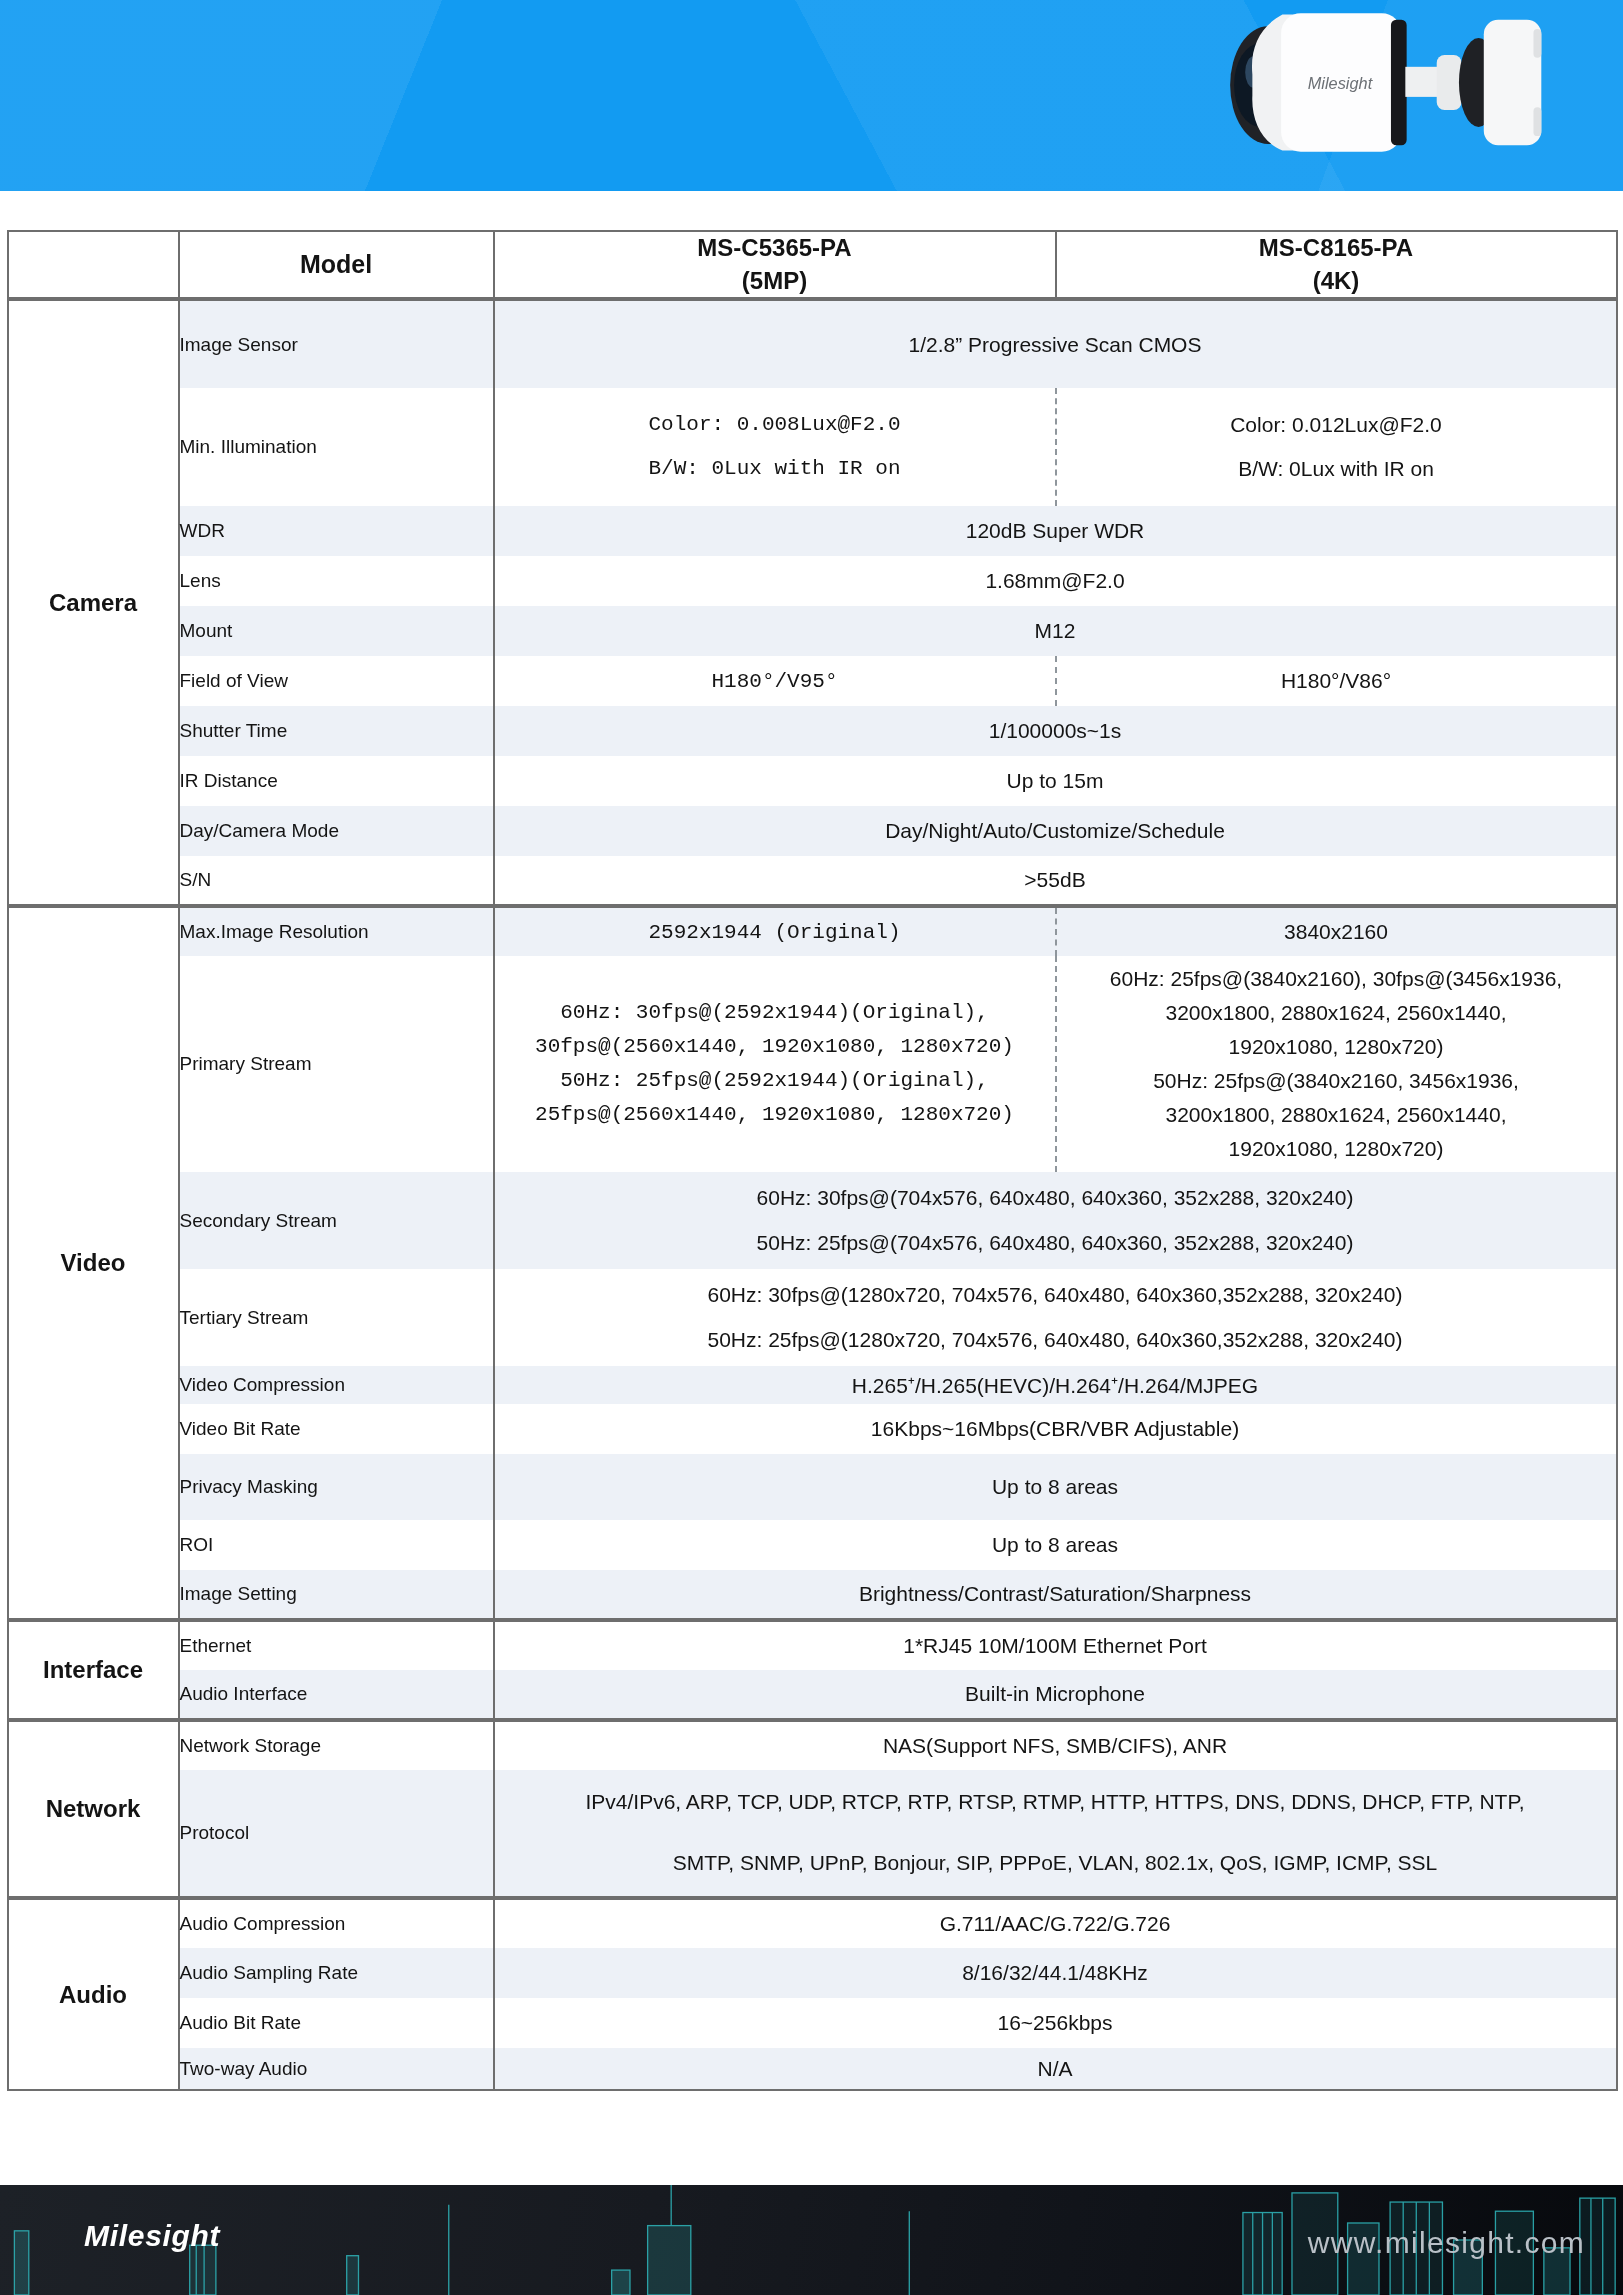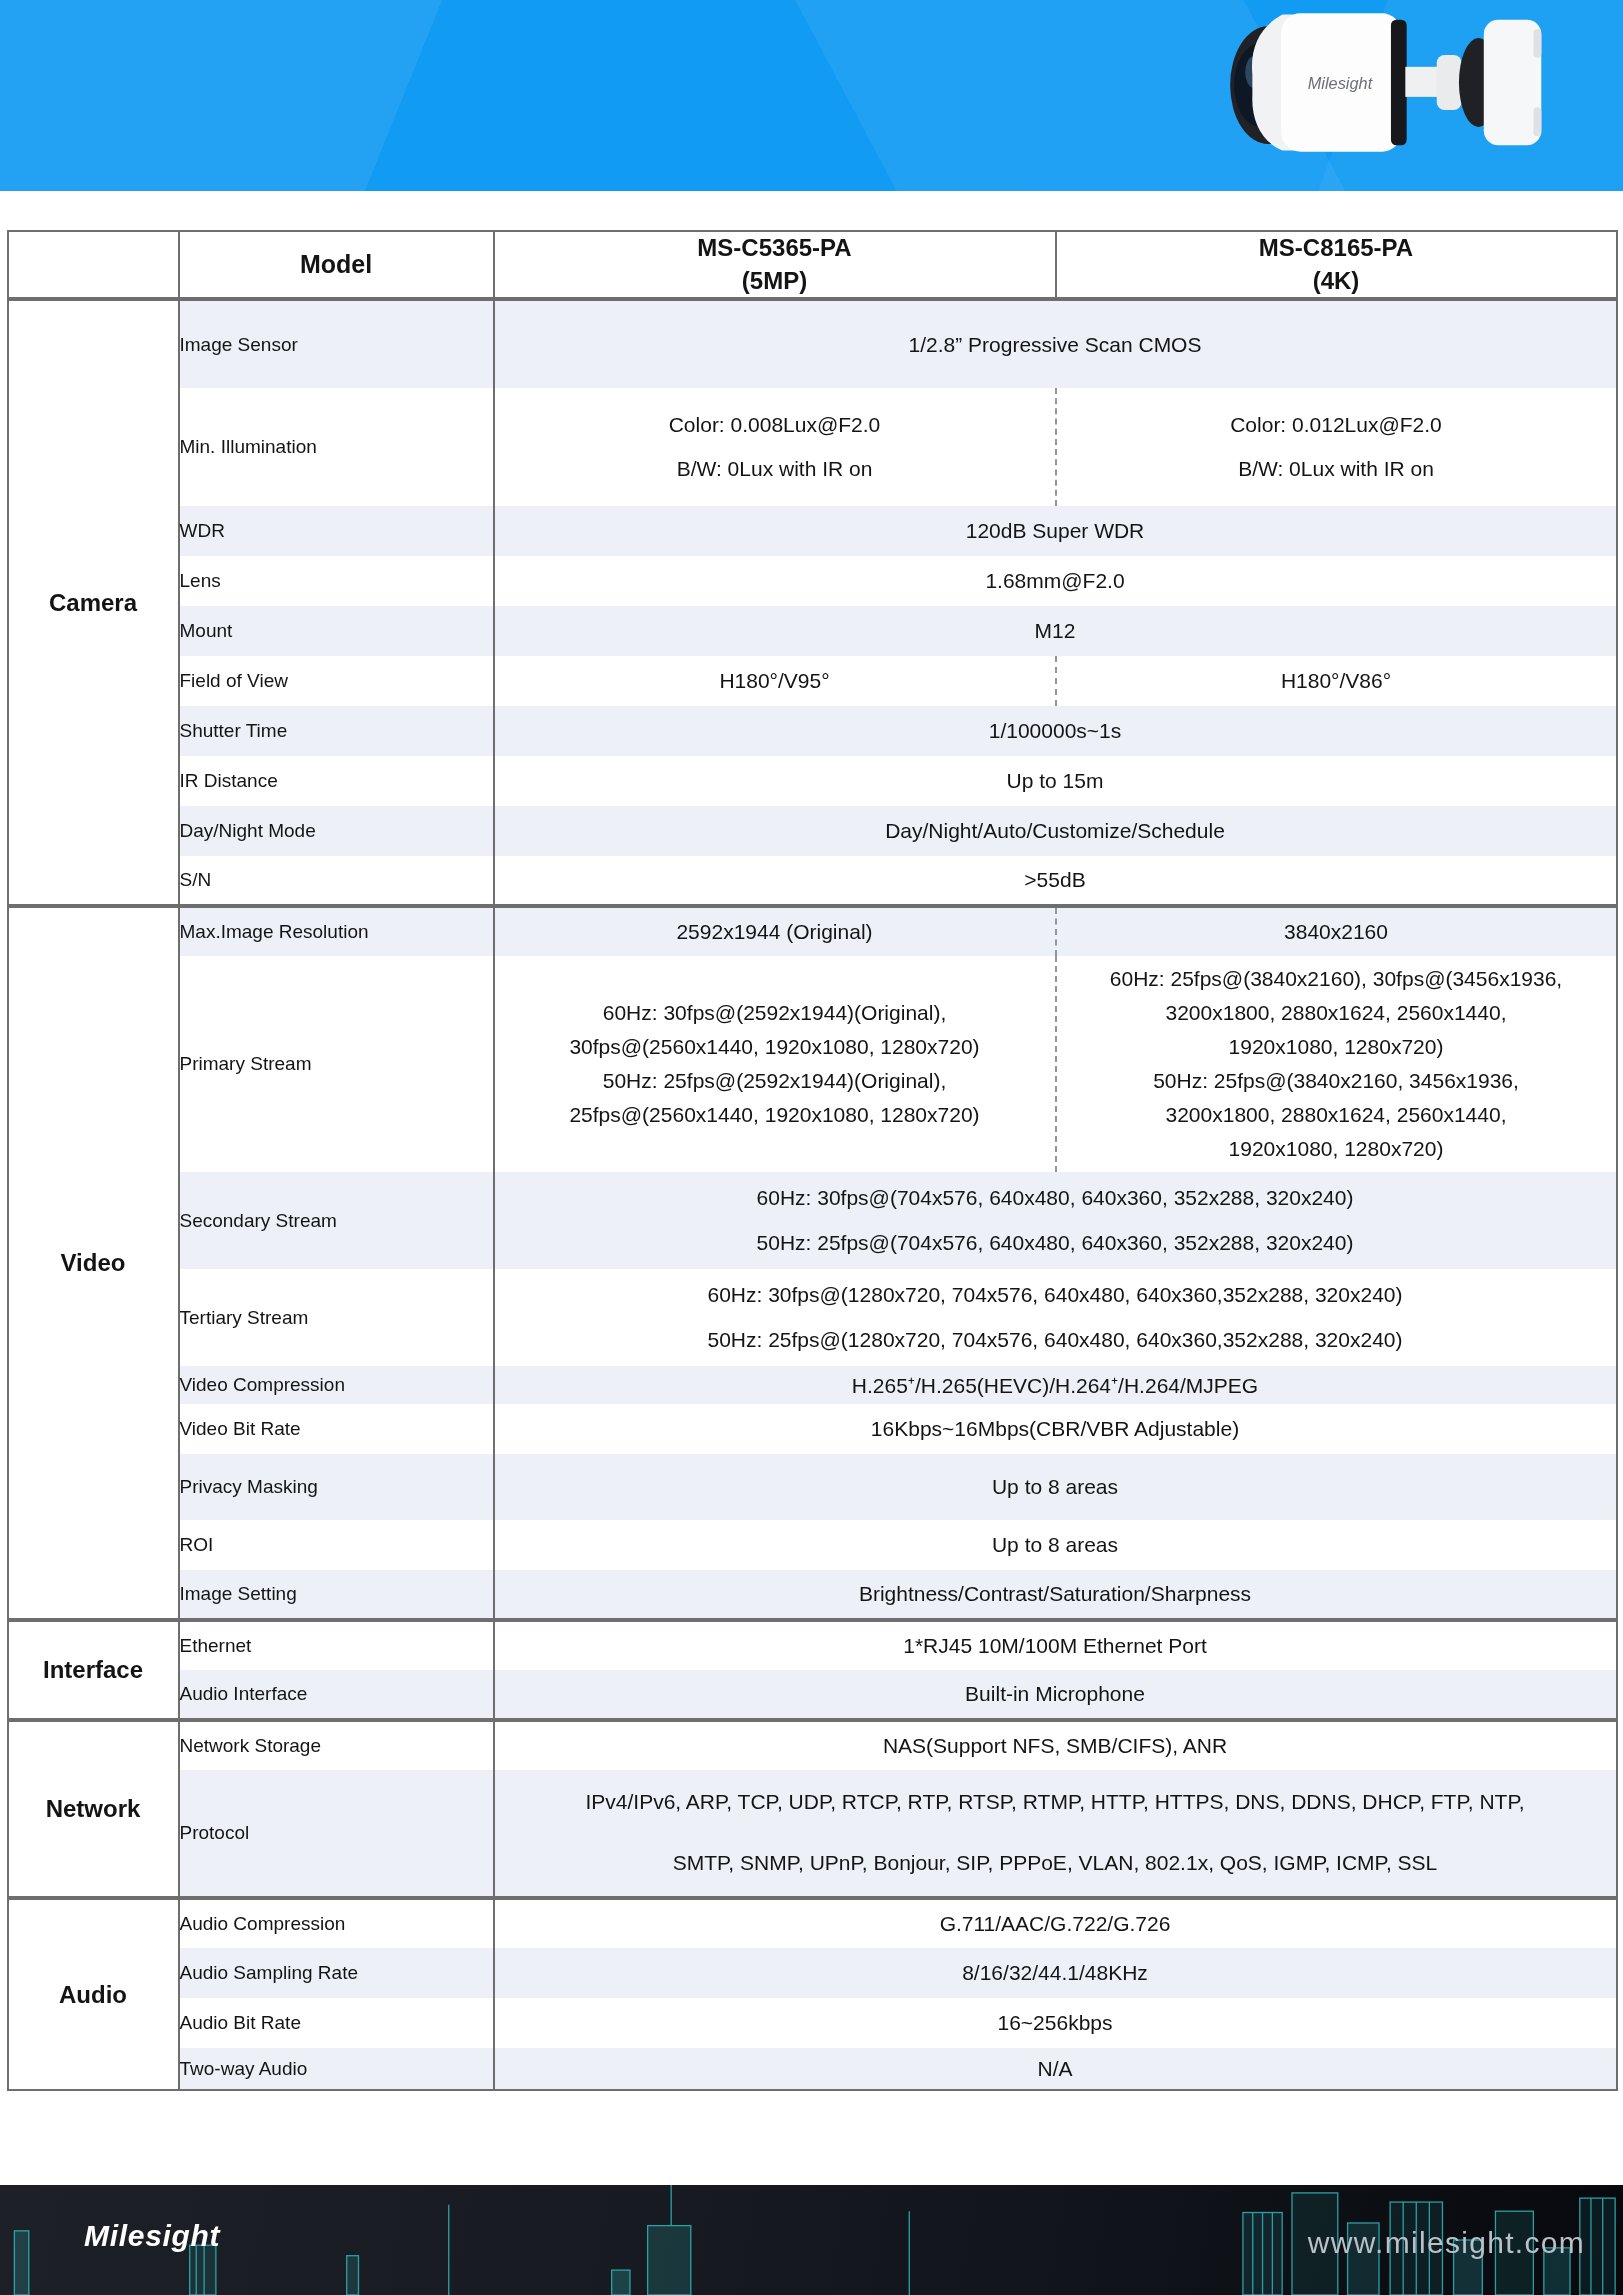--- a/index.html
+++ b/index.html
@@ -20,21 +20,21 @@
   
   table.spec{position:absolute;left:6.5px;top:230px;width:1610px;table-layout:fixed;
       border-collapse:collapse;border:2.6px solid #6e6e6e;}
   table.spec td, table.spec th{vertical-align:middle;padding:0;}
   thead th, thead td{border:2.6px solid #6e6e6e;border-bottom:4.6px solid #6e6e6e;background:#fff;}
   tbody{border-top:4.6px solid #6e6e6e;}
   th.cat{background:#ffffff;border-right:2.6px solid #6e6e6e;font-size:24px;font-weight:bold;text-align:center;}
   td.attr{border-right:2.6px solid #6e6e6e;font-size:19px;text-align:left;padding-left:21px;background:#fff;}
   td.val{font-size:21px;text-align:center;background:#fff;}
   tr.s td{background:#edf1f7;}
-  td.split-left{border-right:2px dashed #8f969c;}
+  td.split-left{border-right:2px dashed #8f969c;font-family:Liberation Mono, monospace;}
   th.model-label{font-size:25px;font-weight:bold;text-align:center;}
   th.model-name{font-size:24px;font-weight:bold;text-align:center;line-height:1.35;border-left:2.6px solid #6e6e6e;}
   .lines div{line-height:2.1;}
   .lines-tight div{line-height:1.62;}
   .lines-wide div{line-height:2.9;}
 
   
   .footer{position:absolute;left:0;bottom:0;width:1623px;height:110px;
       background:linear-gradient(100deg,#1d2127 0%,#171a20 40%,#101319 70%,#07090d 100%);}
   .footer .city{position:absolute;left:0;top:0;}
@@ -126,21 +126,21 @@
       </tr>
       <tr class="s" style="height:50px">
         <td class="attr">Shutter Time</td>
         <td class="val" colspan="2">1/100000s~1s</td>
       </tr>
       <tr style="height:50px">
         <td class="attr">IR Distance</td>
         <td class="val" colspan="2">Up to 15m</td>
       </tr>
       <tr class="s" style="height:50px">
-        <td class="attr">Day/Night Mode</td>
+        <td class="attr">Day/Camera Mode</td>
         <td class="val" colspan="2">Day/Night/Auto/Customize/Schedule</td>
       </tr>
       <tr style="height:50px">
         <td class="attr">S/N</td>
         <td class="val" colspan="2">&gt;55dB</td>
       </tr>
     </tbody>
 
     <tbody>
       <tr class="s" style="height:50px">

